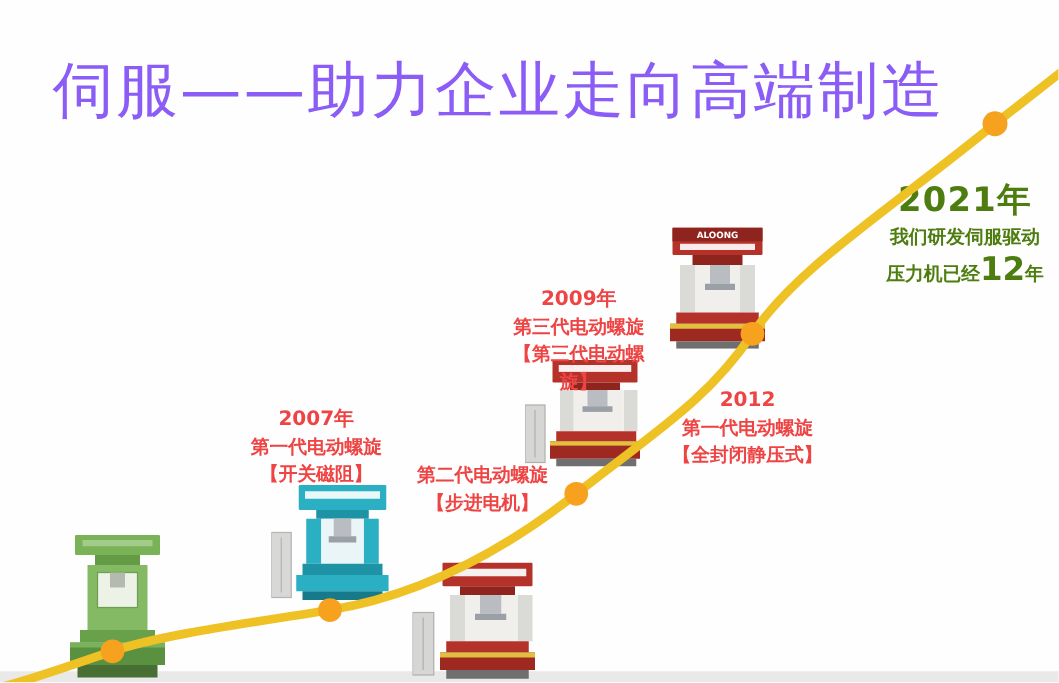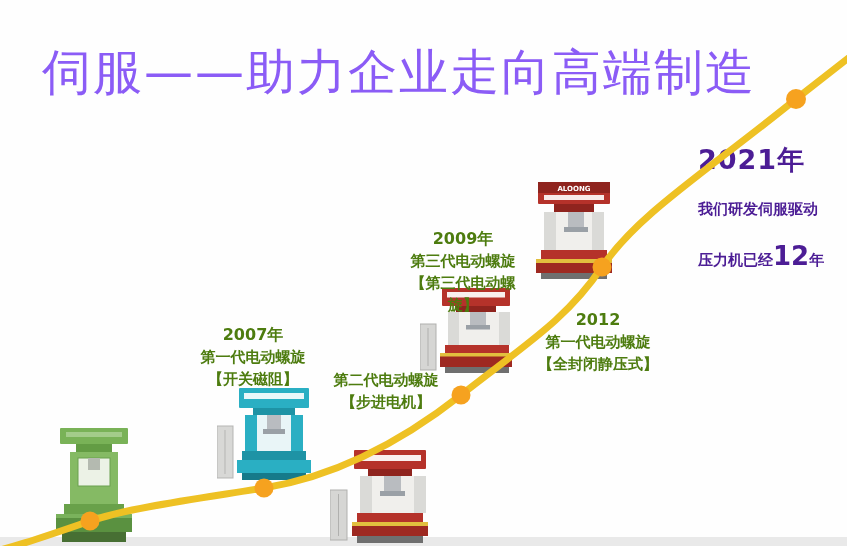--- a/index.html
+++ b/index.html
@@ -45,44 +45,45 @@
   .machine {
     position: absolute;
     z-index: 2;
   }
   .machine svg { display: block; width: 100%; height: 100%; }
 
   .label {
     position: absolute;
     z-index: 3;
     text-align: center;
-    color: #4d7c0f;
+    color: #ef4444;
     font-weight: 700;
     font-size: 15px;
     line-height: 22px;
   }
   .label .year { font-size: 16px; }
 
   .endpoint {
     position: absolute;
     left: 698px;
     top: 142px;
     width: 148px;
     z-index: 3;
-    color: #4c1d95;
+    text-align: center;
+    color: #4d7c0f;
   }
   .endpoint .big-year {
     font-size: 27px;
     font-weight: 700;
     letter-spacing: 1px;
   }
   .endpoint .line {
     font-size: 15px;
     font-weight: 700;
-    margin-top: 22px;
+    margin-top: 2px;
     white-space: nowrap;
   }
   .endpoint .num {
     font-size: 26px;
     font-weight: 700;
   }
 </style>
 </head>
 <body>
 

